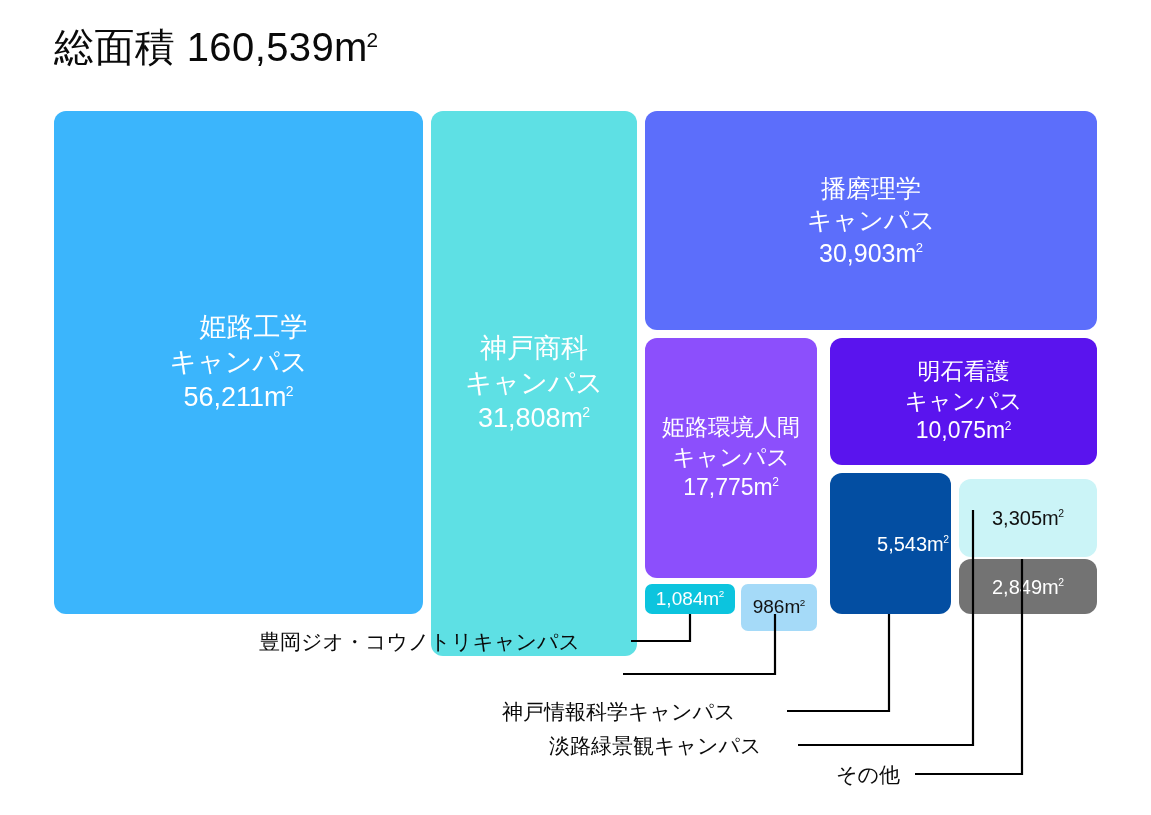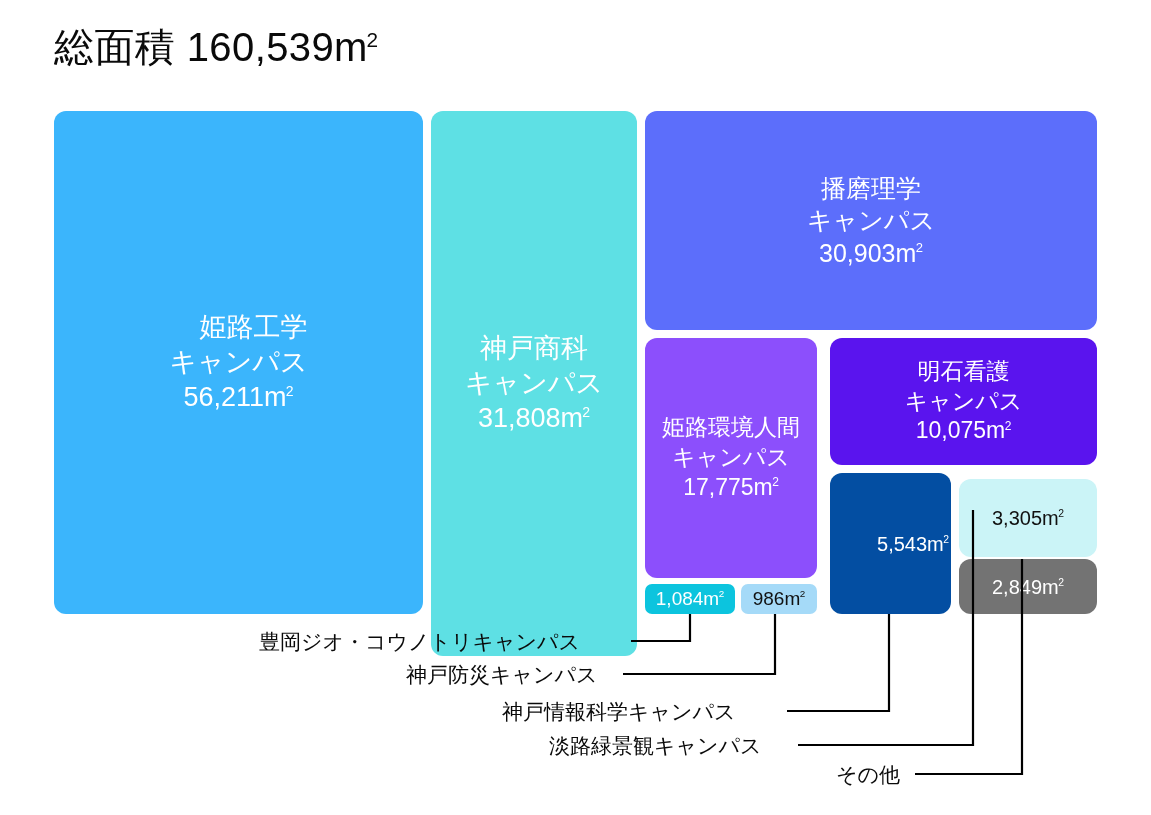--- a/index.html
+++ b/index.html
@@ -131,21 +131,21 @@
   <div class="tile f-sm txt-white" style="left:645px; top:338px; width:172px; height:240px; background:#8c4ffc;">
     <span class="t-name">姫路環境人間
 キャンパス</span>
     <span class="t-val"><span>17,775m</span><span class="sup">2</span></span>
   </div>
 
   <div class="tile f-xxs txt-white" style="left:645px; top:584px; width:90px; height:30px; background:#0cc4de;">
     <span class="t-val"><span>1,084m</span><span class="sup">2</span></span>
   </div>
 
-  <div class="tile f-xxs txt-dark" style="left:741px; top:584px; width:76px; height:30px; background:#a5daf8;">
+  <div class="tile f-xxs txt-dark" style="left:741px; top:584px; width:76px; height:47px; background:#a5daf8;">
     <span class="t-val"><span>986m</span><span class="sup">2</span></span>
   </div>
 
   <div class="tile f-sm txt-white" style="left:830px; top:338px; width:267px; height:127px; background:#5a14ee;">
     <span class="t-name">明石看護
 キャンパス</span>
     <span class="t-val"><span>10,075m</span><span class="sup">2</span></span>
   </div>
 
   <div class="tile f-xs txt-white" style="left:830px; top:473px; width:121px; height:141px; background:#034ea2;align-items:flex-end;">
@@ -168,21 +168,20 @@
 
     <path d="M889 614 L889 711 L787 711"></path>
 
     <path d="M973 510 L973 745 L798 745"></path>
 
     <path d="M1022 559 L1022 774 L915 774"></path>
   </svg>
 
   <div class="callout" style="left:259px; top:631px;">豊岡ジオ・コウノトリキャンパス</div>
 
-  <div class="callout" style="left:406px; top:664px;">神戸防災キャンパス</div>
 
   <div class="callout" style="left:502px; top:701px;">神戸情報科学キャンパス</div>
 
   <div class="callout" style="left:549px; top:735px;">淡路緑景観キャンパス</div>
 
   <div class="callout" style="left:836px; top:764px;">その他</div>
 
 </div>
 
 </body></html>

